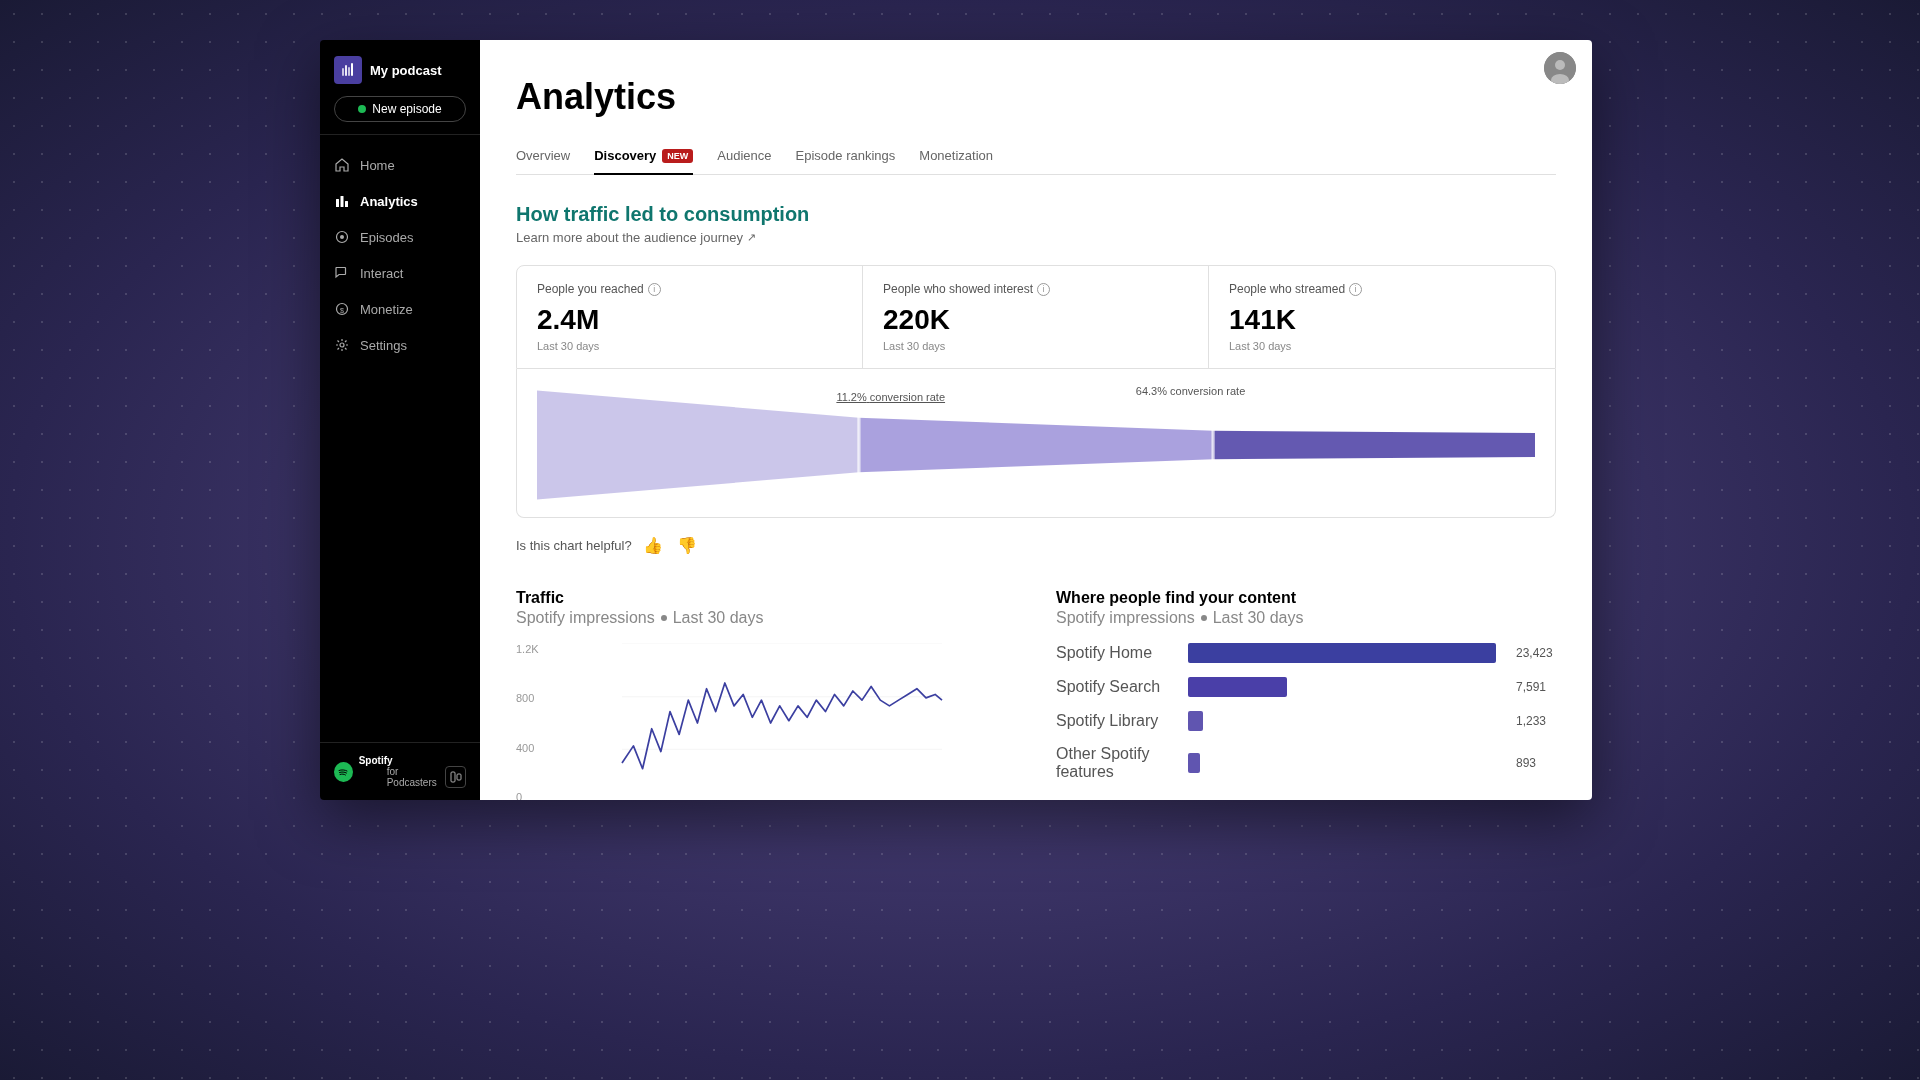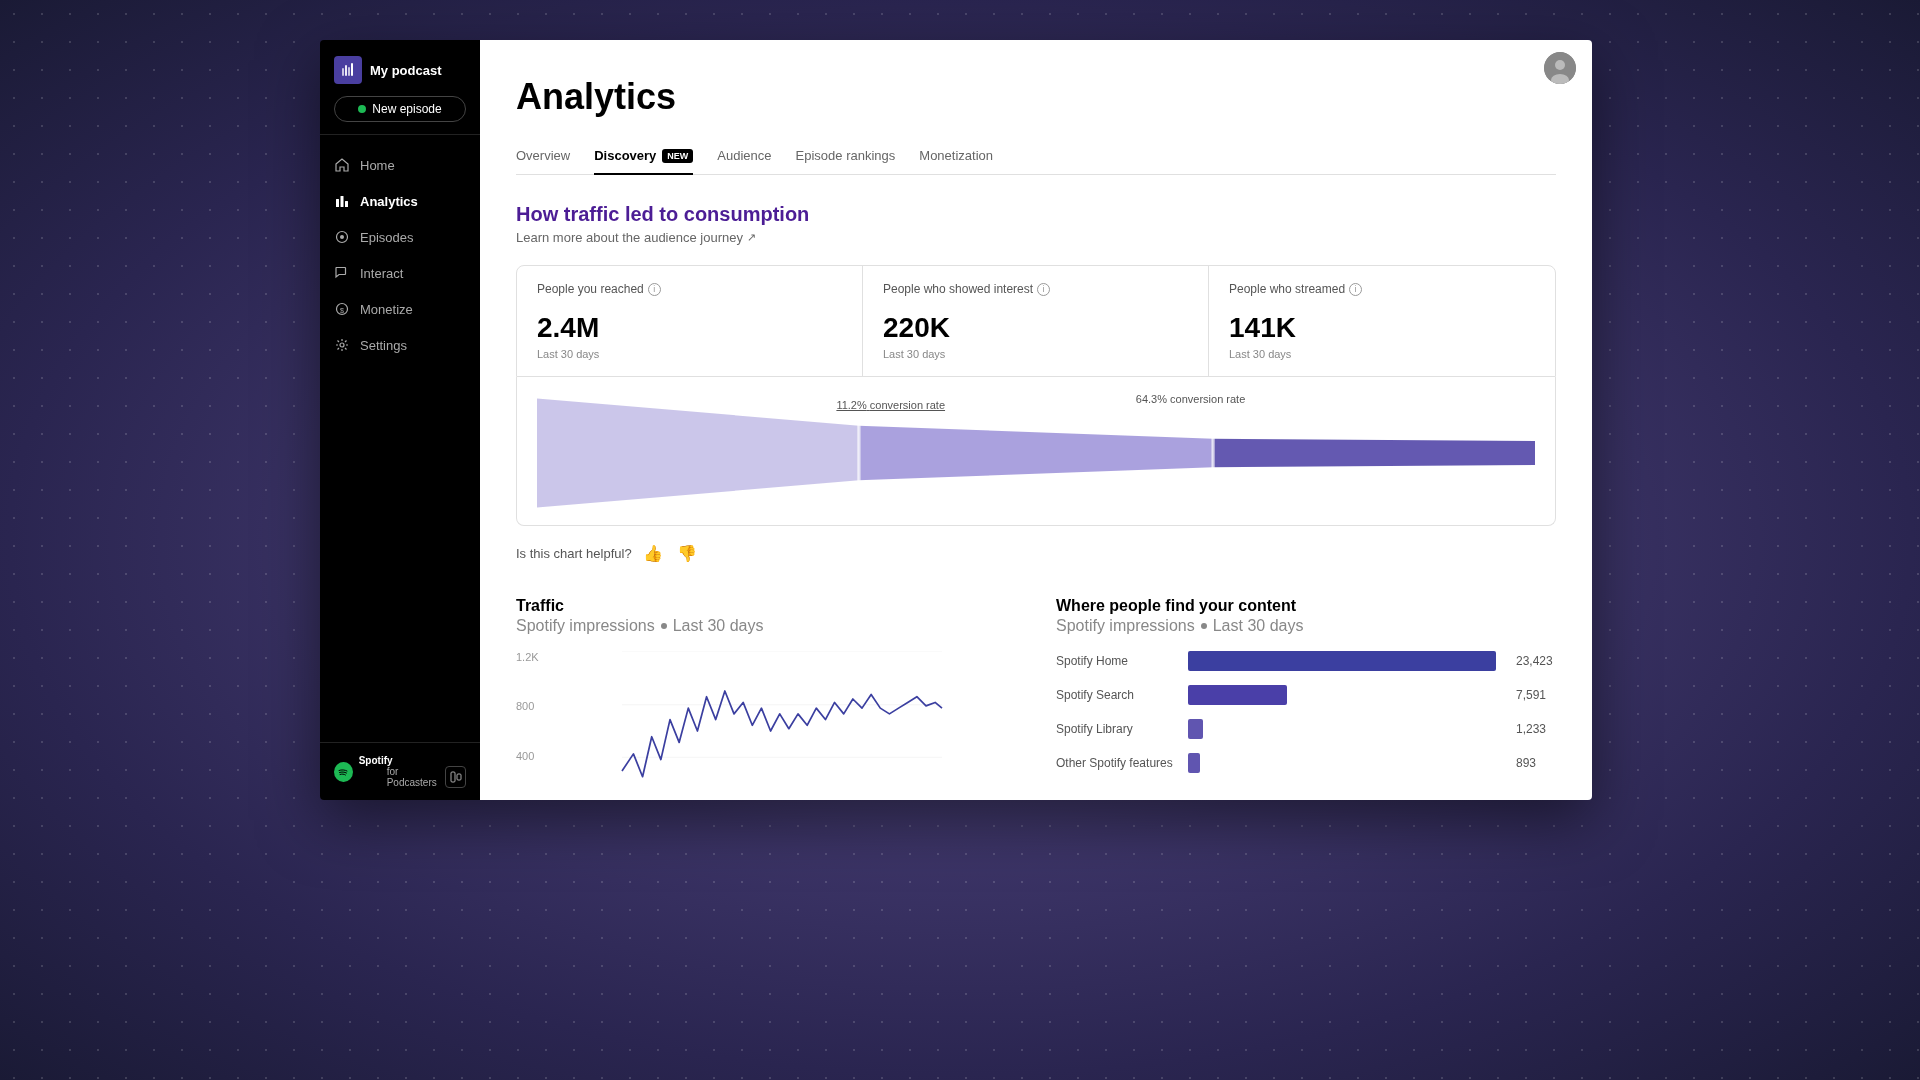--- a/index.html
+++ b/index.html
@@ -228,34 +228,34 @@
       justify-content: center;
     }
 
     .tab.active {
       color: #000;
       border-bottom: 2px solid #000;
       font-weight: 600;
     }
 
     .new-badge {
-      background: #000000;
+      background: #b91c1c;
       color: white;
       font-size: 9px;
       font-weight: 700;
       padding: 2px 5px;
       border-radius: 3px;
       text-transform: uppercase;
     }
 
     
     .section-title {
       font-size: 20px;
       font-weight: 700;
-      color: #4c1d95;
+      color: #0f766e;
       margin-bottom: 4px;
     }
 
     .section-subtitle {
       font-size: 13px;
       color: #666;
       margin-bottom: 20px;
       display: flex;
       align-items: center;
       gap: 4px;
@@ -280,21 +280,21 @@
     .stat-card {
       padding: 16px 20px;
       border-right: 1px solid #e0e0e0;
     }
 
     .stat-card:last-child { border-right: none; }
 
     .stat-label {
       font-size: 12px;
       color: #555;
-      margin-bottom: 16px;
+      margin-bottom: 8px;
       display: flex;
       align-items: center;
       gap: 4px;
     }
 
     .info-icon {
       width: 13px;
       height: 13px;
       border-radius: 50%;
       border: 1px solid #999;
@@ -419,21 +419,21 @@
 
     .bar-row {
       display: flex;
       align-items: center;
       gap: 12px;
       margin-bottom: 14px;
     }
 
     .bar-label {
       width: 120px;
-      font-size: 12px;
+      font-size: 16px;
       color: #555;
       flex-shrink: 0;
     }
 
     .bar-track {
       flex: 1;
       height: 20px;
       position: relative;
     }
 

